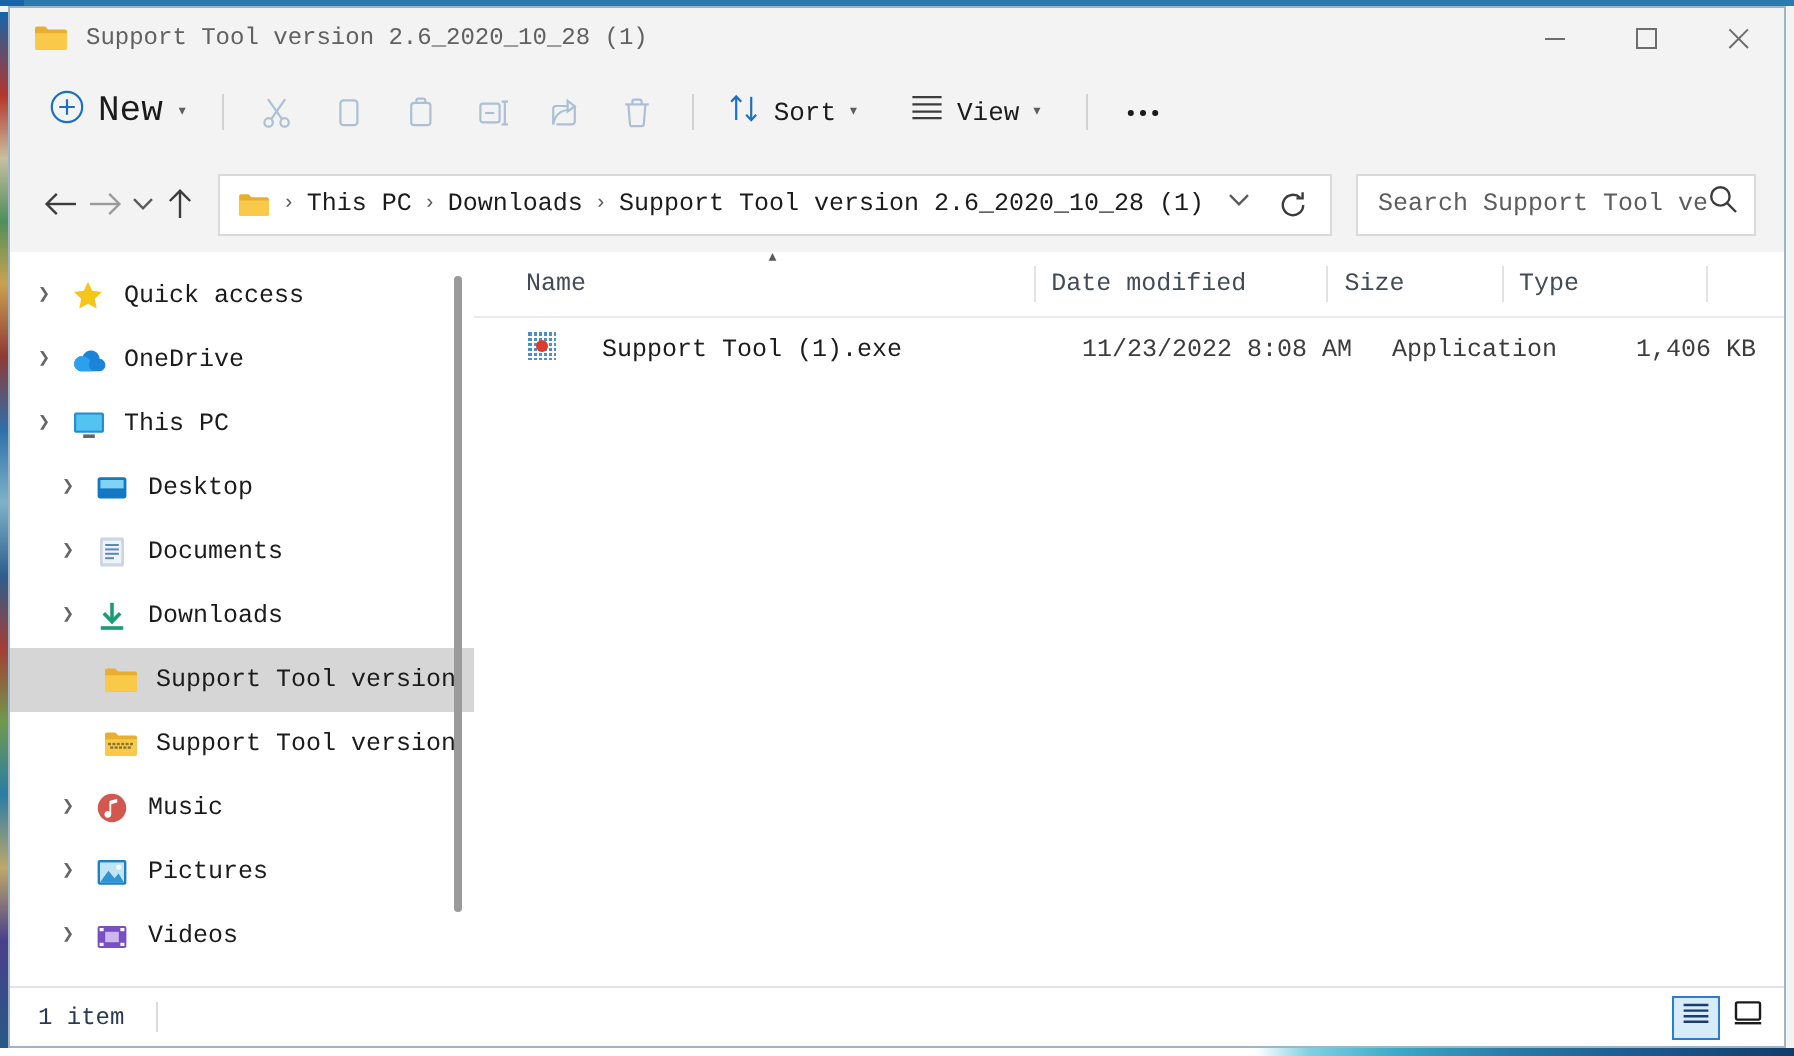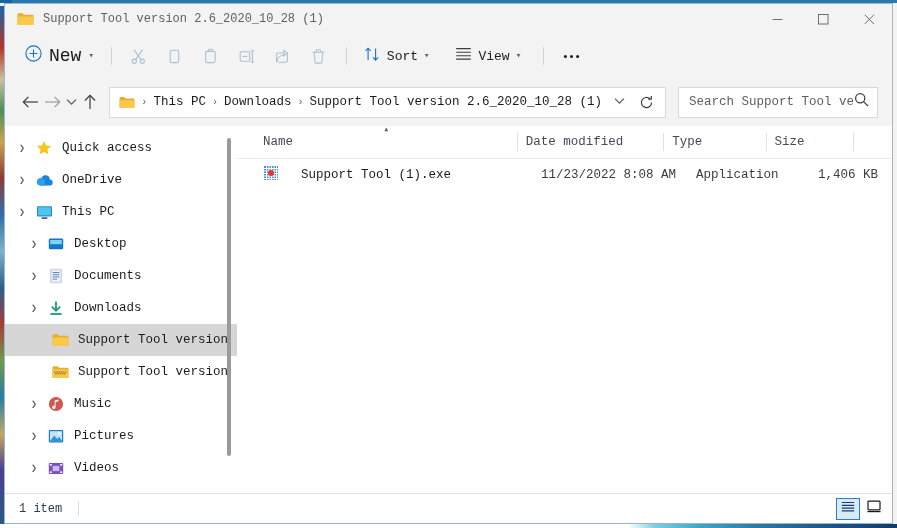--- a/index.html
+++ b/index.html
@@ -618,25 +618,25 @@
       <div class="content">
 
         <div class="colheader">
           <div class="col col-name">
             <span>Name</span>
             <span class="sortcaret">▴</span>
           </div>
           <div class="col col-date">
             <span>Date modified</span>
           </div>
+          <div class="col col-size">
+            <span>Size</span>
+          </div>
           <div class="col col-type">
             <span>Type</span>
-          </div>
-          <div class="col col-size">
-            <span>Size</span>
           </div>
           <div class="col col-extra"></div>
         </div>
 
         <div class="filelist">
           <div class="filerow">
             <div class="cell cell-name">
               <span>
                 <svg width="16" height="16" viewBox="0 0 16 16">
                   <rect x="1" y="1" width="14" height="14" fill="#4a8fd4"></rect>

